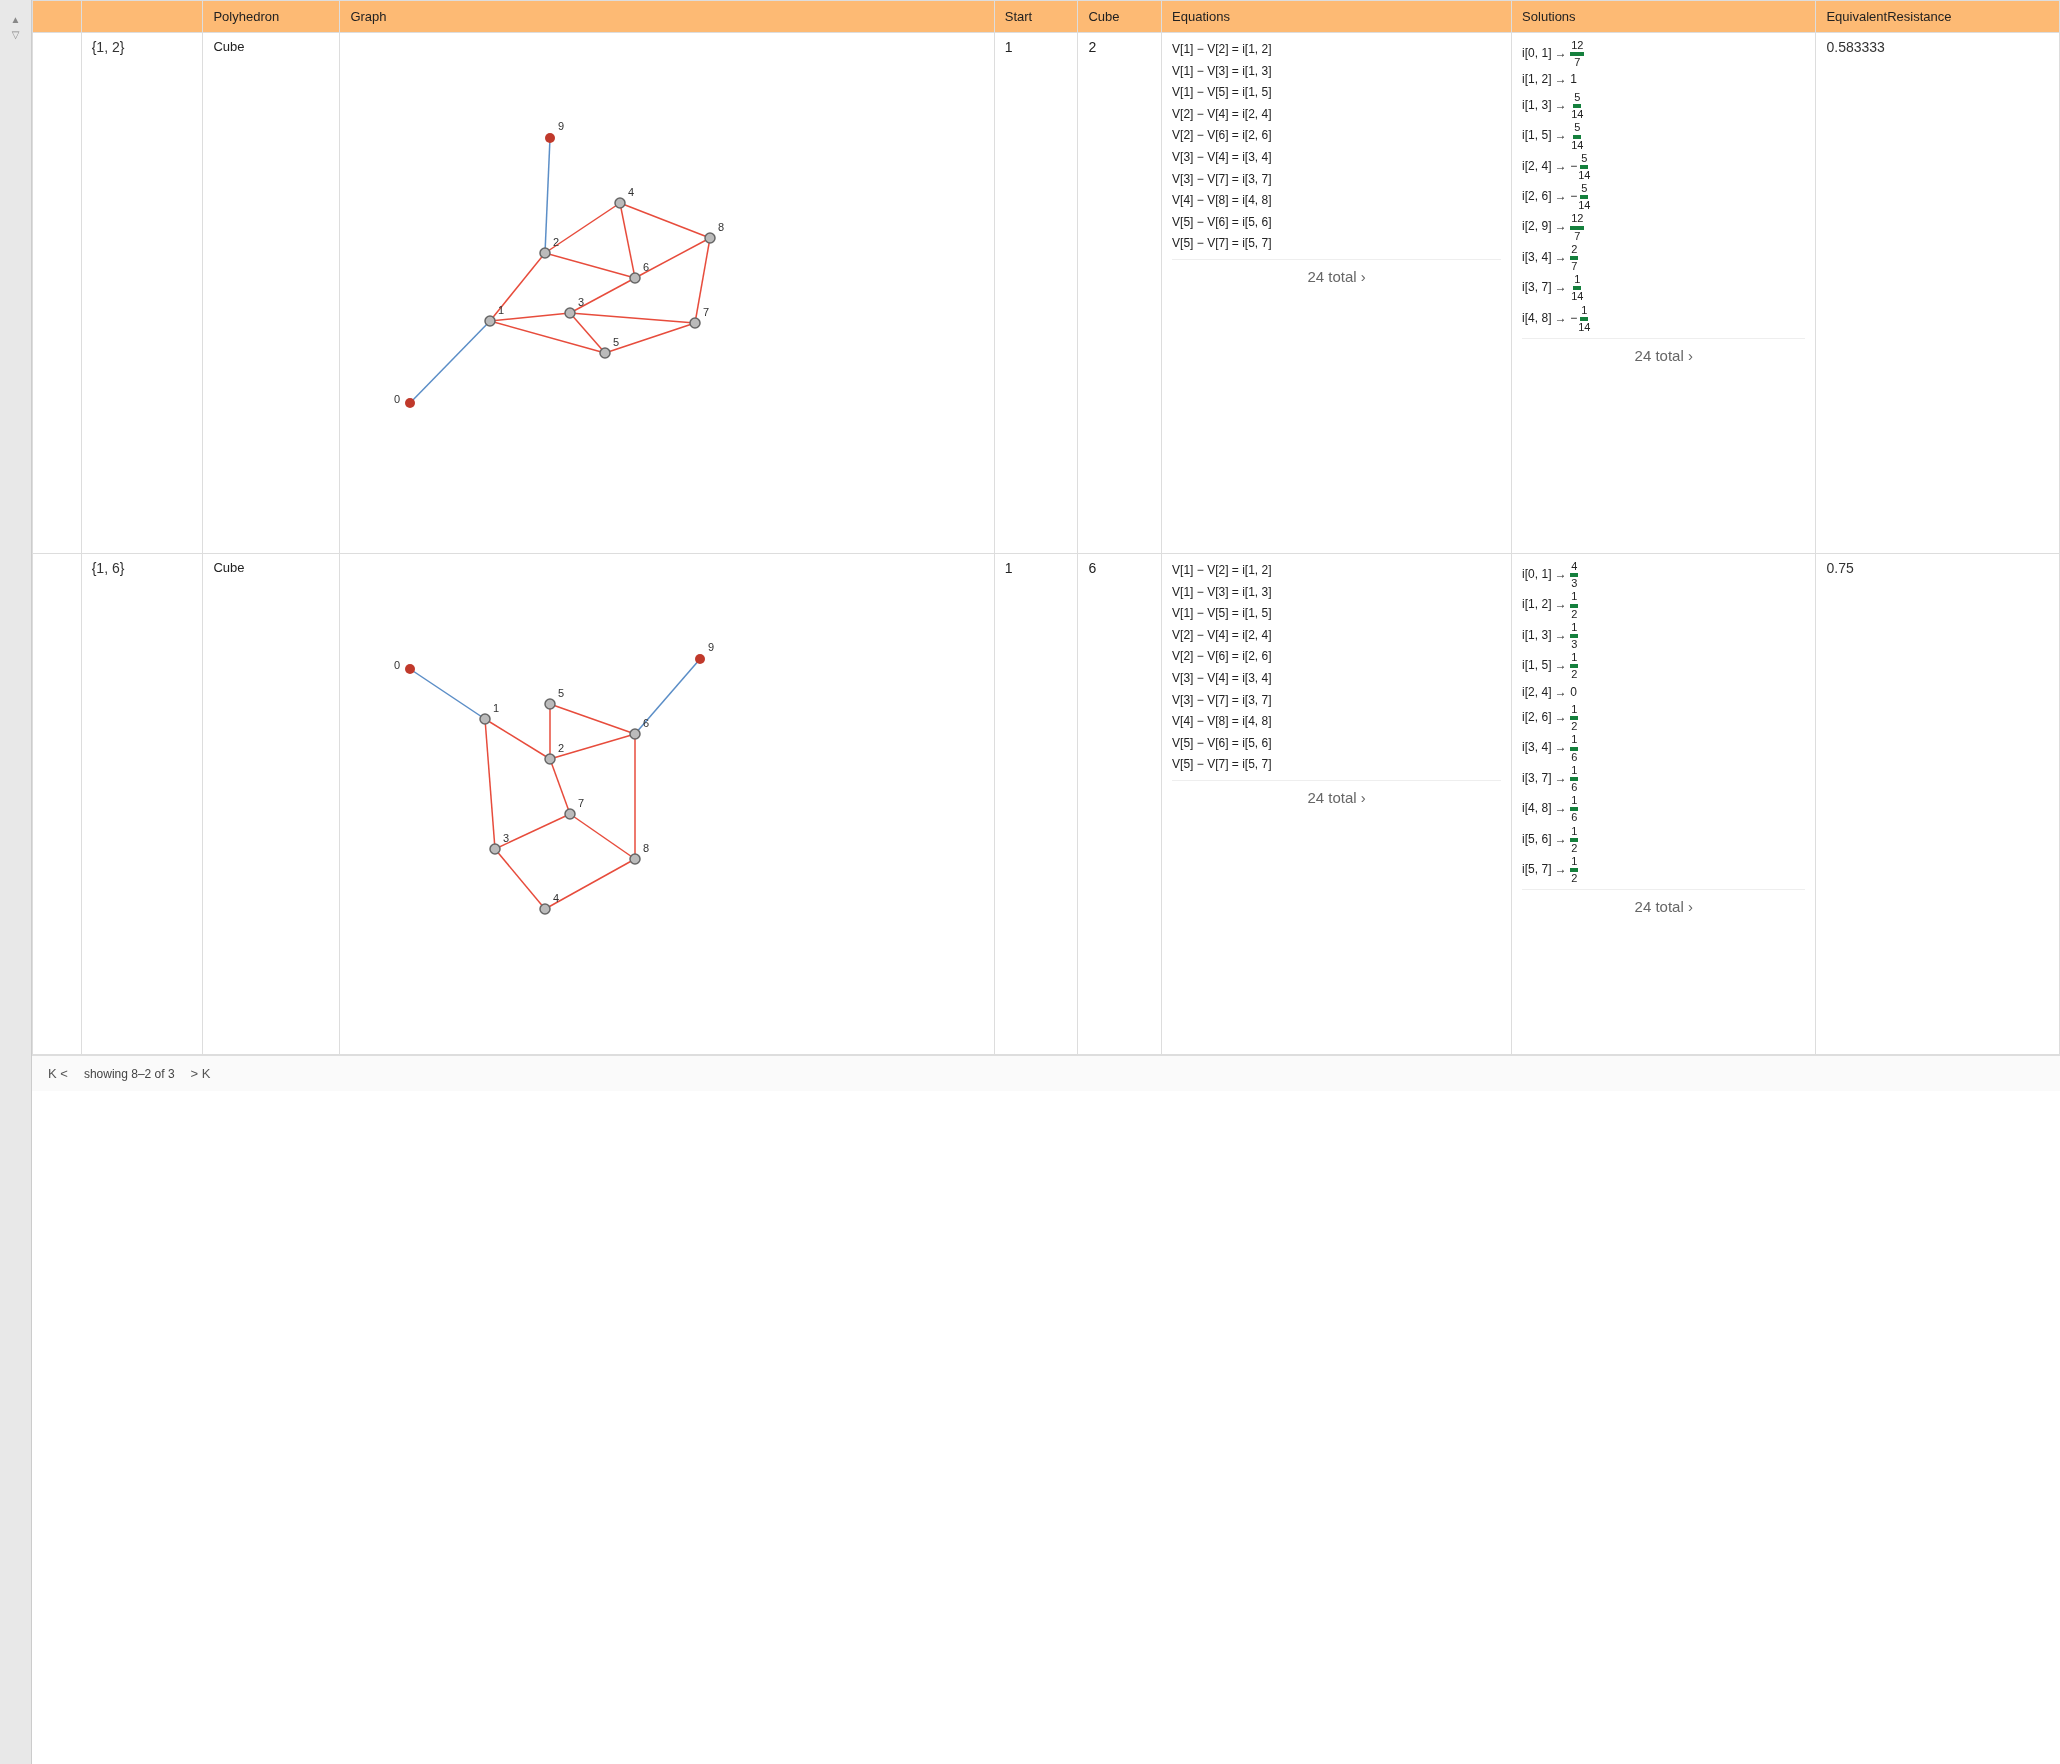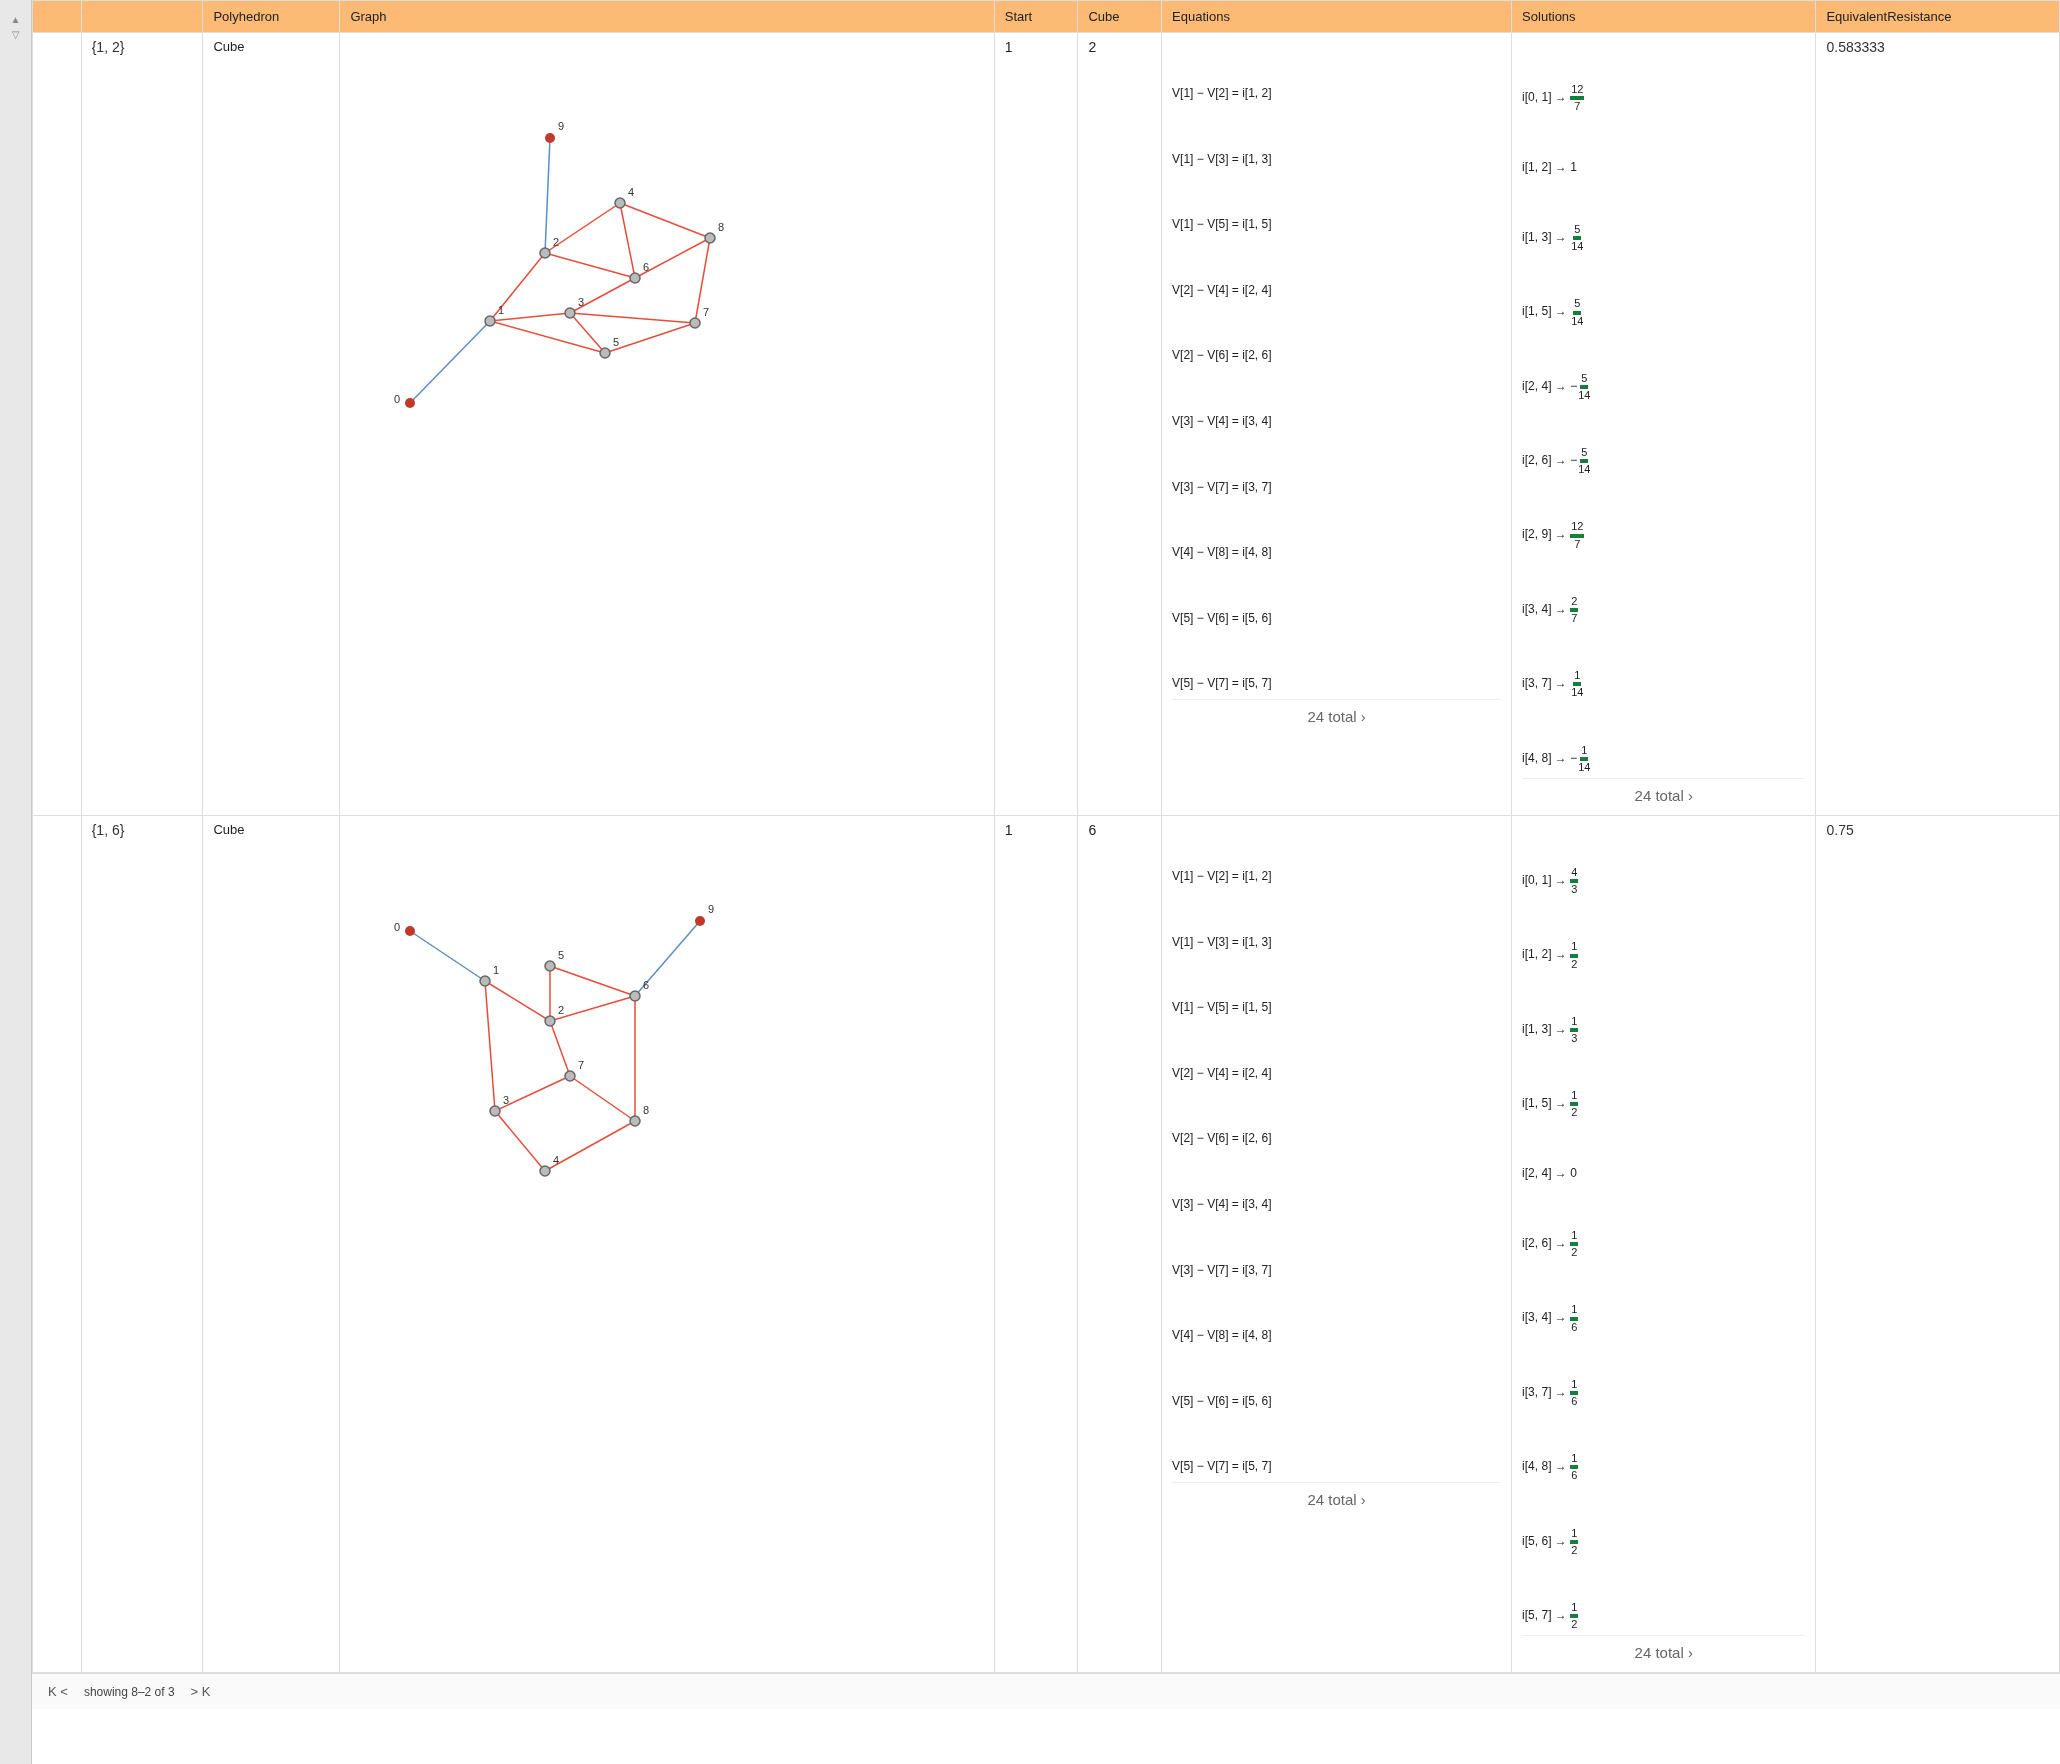--- a/index.html
+++ b/index.html
@@ -70,21 +70,20 @@
       font-size: 12px;
       line-height: 1.8;
     }
     .solutions-cell {
       font-size: 12px;
       line-height: 1.8;
     }
     .eq-row, .sol-row {
       display: block;
       white-space: nowrap;
-      margin-top: 44px;
     }
     .more-link {
       display: block;
       text-align: center;
       color: #666;
       font-size: 15px;
       margin-top: 4px;
       border-top: 1px solid #eee;
       padding-top: 3px;
     }

